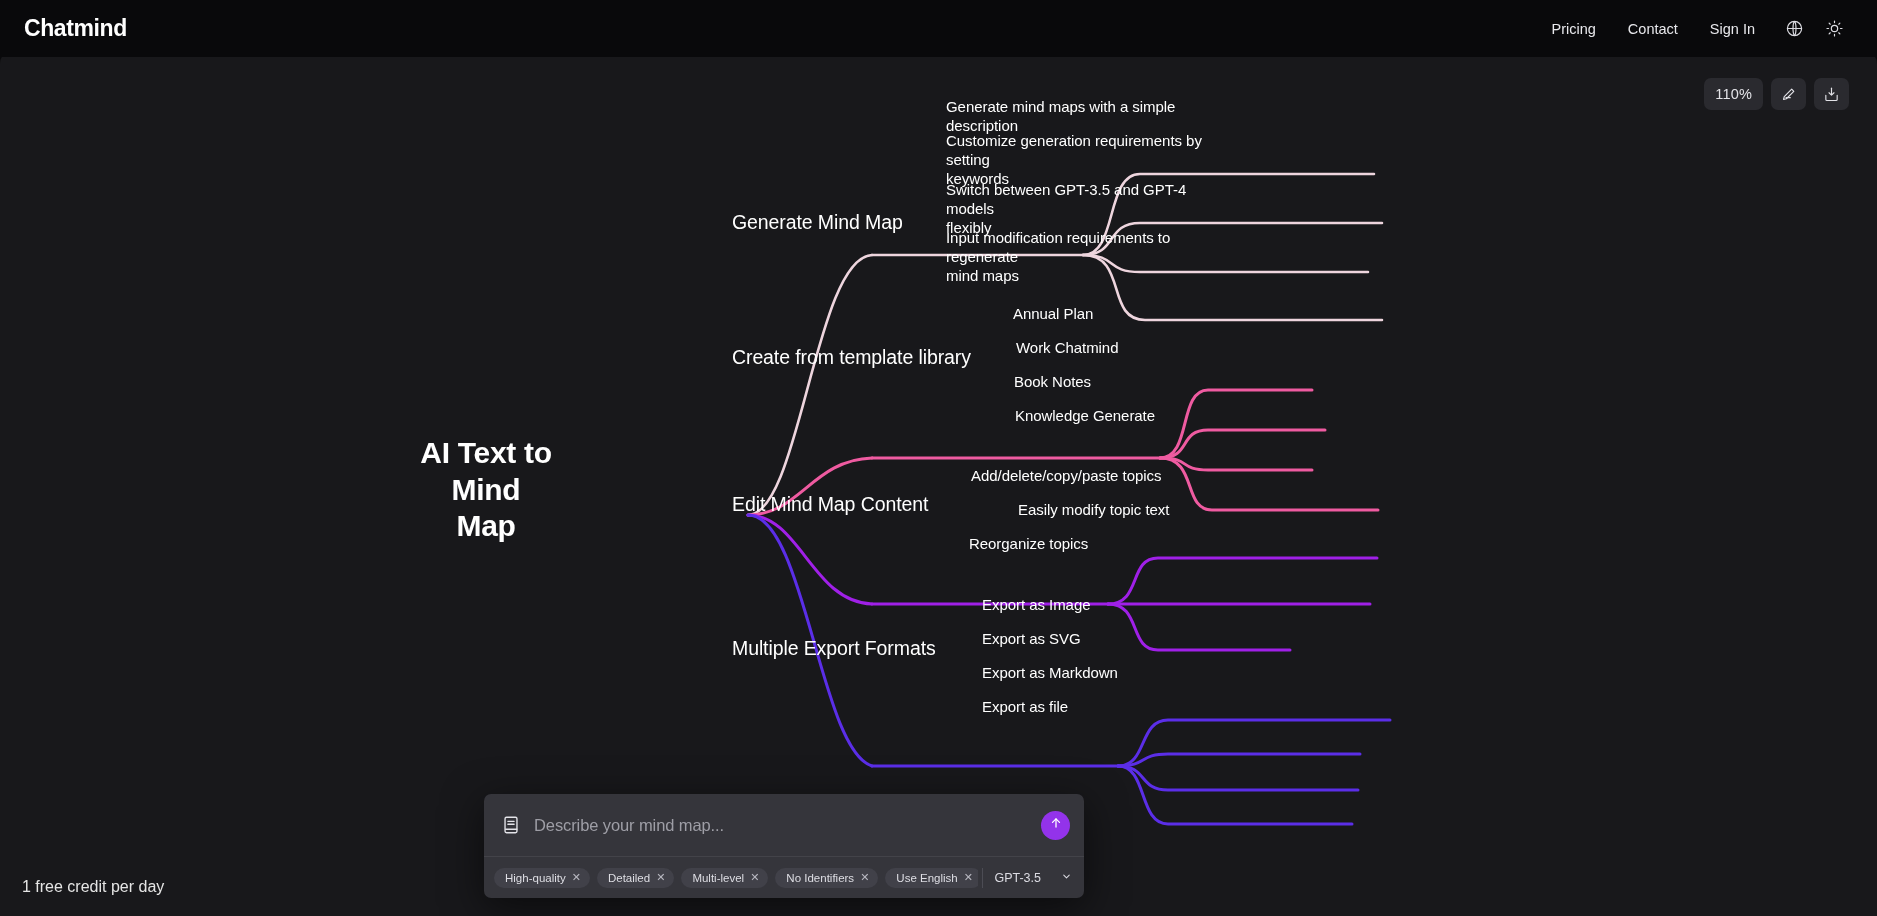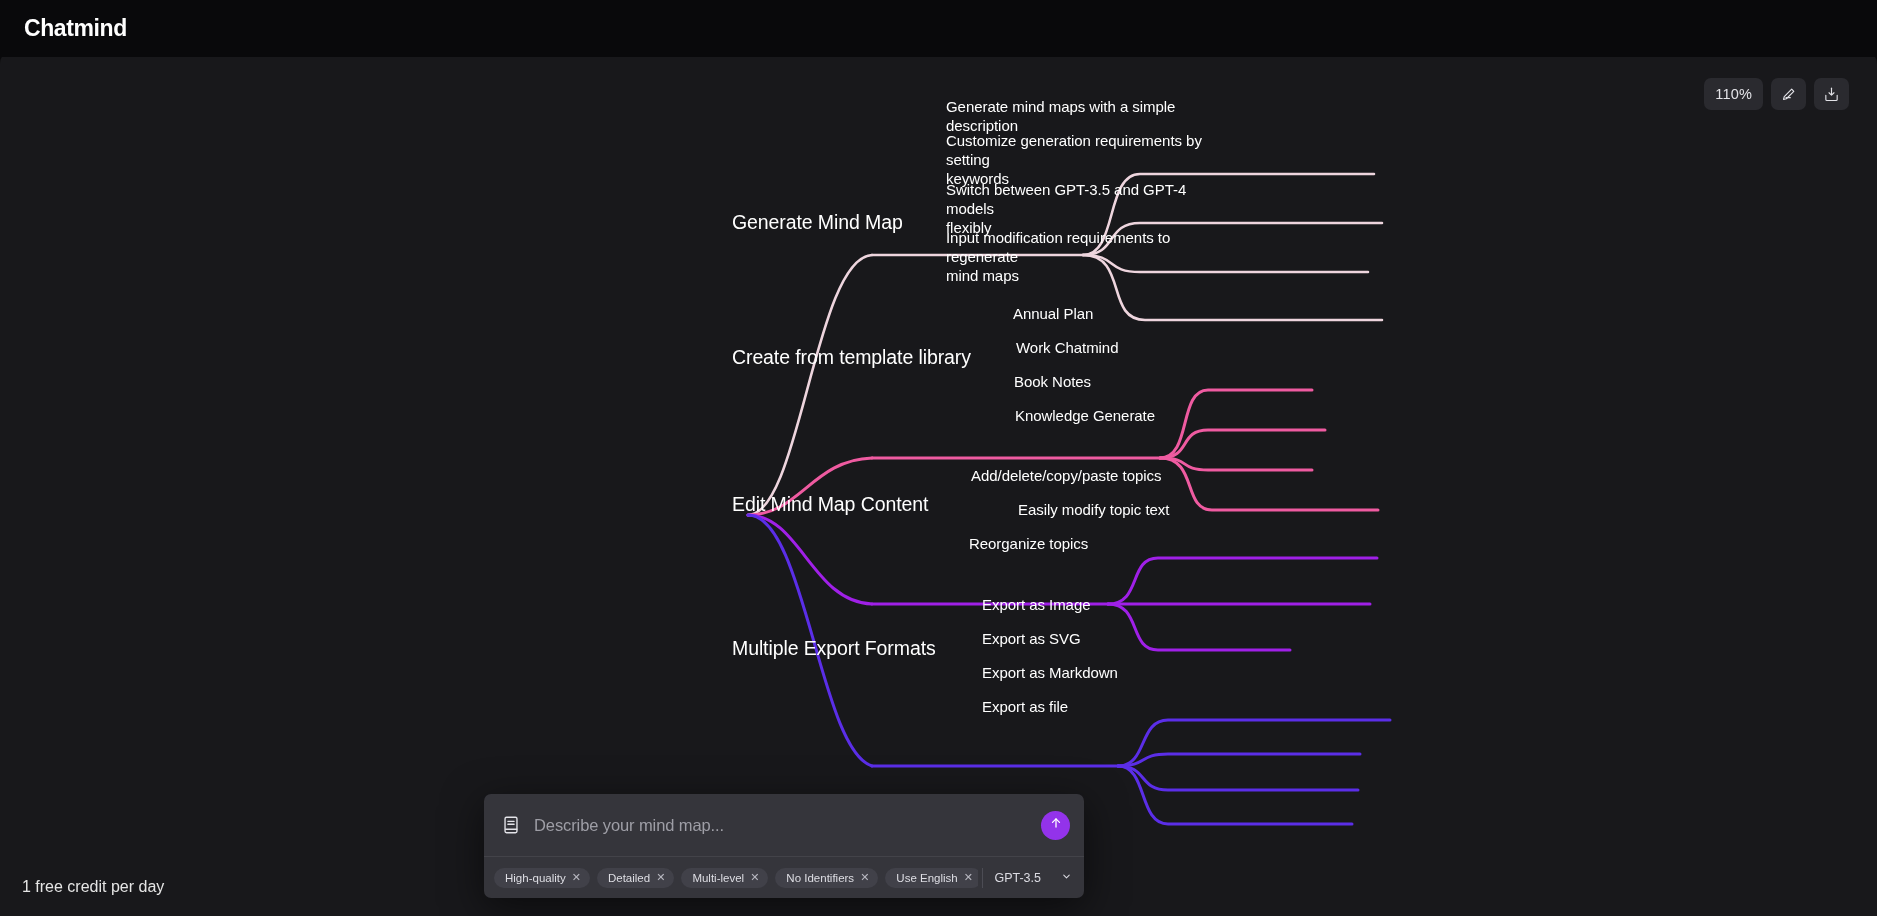--- a/index.html
+++ b/index.html
@@ -125,20 +125,37 @@
     font-size: 16px; color: #e5e5e5; z-index: 28; user-select: none;
   }
 </style>
 </head>
 <body>
 
 <div id="app">
 
   <div class="header">
     <div class="brand">Chatmind</div>
+    <div class="nav">
+      <div class="nav-link">Pricing</div>
+      <div class="nav-link">Contact</div>
+      <div class="nav-link">Sign In</div>
+      <div class="nav-icon">
+        <svg width="19" height="19" viewBox="0 0 24 24" fill="none" stroke="currentColor" stroke-width="1.5">
+          <circle cx="12" cy="12" r="9"></circle>
+            <path d="M3 12h18M12 3c2.5 2.6 2.5 15.4 0 18M12 3c-2.5 2.6-2.5 15.4 0 18"></path>
+        </svg>
+      </div>
+      <div class="nav-icon">
+        <svg width="19" height="19" viewBox="0 0 24 24" fill="none" stroke="currentColor" stroke-width="1.5" stroke-linecap="round">
+          <circle cx="12" cy="12" r="4"></circle>
+          <path d="M12 2.5v2M12 19.5v2M2.5 12h2M19.5 12h2M5.2 5.2l1.4 1.4M17.4 17.4l1.4 1.4M18.8 5.2l-1.4 1.4M6.6 17.4l-1.4 1.4"></path>
+        </svg>
+      </div>
+    </div>
   </div>
 
   <div class="canvas">
     <div class="canvas-inner">
 
       <div class="tools">
         <div class="tool-btn tool-zoom">110%</div>
         <div class="tool-btn">
           <svg width="17" height="17" viewBox="0 0 24 24" fill="none" stroke="currentColor" stroke-width="1.6" stroke-linecap="round" stroke-linejoin="round">
             <path d="M16.5 4.5l3 3L9 18l-4 1 1-4z"></path>
@@ -181,20 +198,22 @@
         <path d="M1108,554 L1370,554" fill="none" stroke="#a020e8" stroke-width="3" stroke-linecap="round"></path>
         <path d="M1108,554 C1142,554 1128,600 1158,600 L1290,600" fill="none" stroke="#a020e8" stroke-width="3" stroke-linecap="round"></path>
 
         <path d="M872,716 L1118,716" fill="none" stroke="#5b2ee8" stroke-width="3" stroke-linecap="round"></path>
         <path d="M1118,716 C1148,716 1138,670 1168,670 L1390,670" fill="none" stroke="#5b2ee8" stroke-width="3" stroke-linecap="round"></path>
         <path d="M1118,716 C1148,716 1138,704 1168,704 L1360,704" fill="none" stroke="#5b2ee8" stroke-width="3" stroke-linecap="round"></path>
         <path d="M1118,716 C1148,716 1138,740 1168,740 L1358,740" fill="none" stroke="#5b2ee8" stroke-width="3" stroke-linecap="round"></path>
         <path d="M1118,716 C1148,716 1138,774 1168,774 L1352,774" fill="none" stroke="#5b2ee8" stroke-width="3" stroke-linecap="round"></path>
       </svg>
 
+      <div class="node-label root-label" style="left:386px; top:385px; width:200px;">AI Text to Mind
+Map</div>
 
       <div class="node-label l1-label" style="left:732px; top:160px;">Generate Mind Map</div>
       <div class="node-label l1-label" style="left:732px; top:295px;">Create from template library</div>
       <div class="node-label l1-label" style="left:732px; top:442px;">Edit Mind Map Content</div>
       <div class="node-label l1-label" style="left:732px; top:586px;">Multiple Export Formats</div>
 
       <div class="node-label l2-label" style="left:946px; top:47px; width:290px;">Generate mind maps with a simple description</div>
       <div class="node-label l2-label" style="left:946px; top:81px; width:272px;">Customize generation requirements by setting
 keywords</div>
       <div class="node-label l2-label" style="left:946px; top:130px; width:272px;">Switch between GPT-3.5 and GPT-4 models

